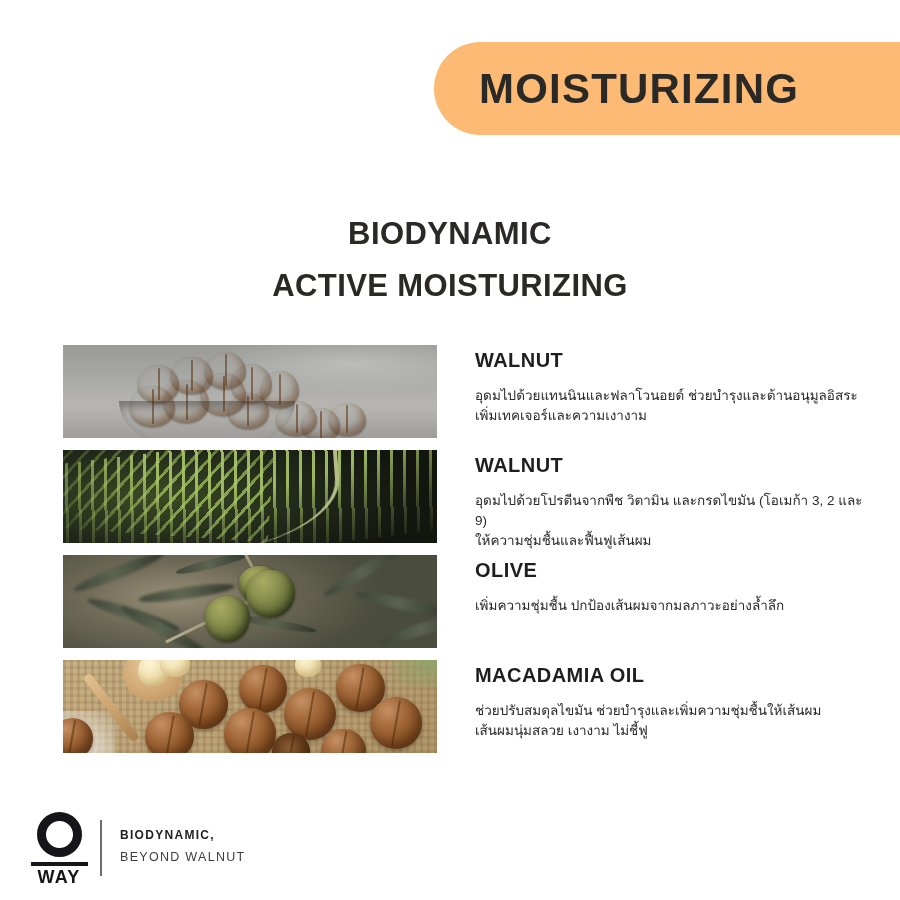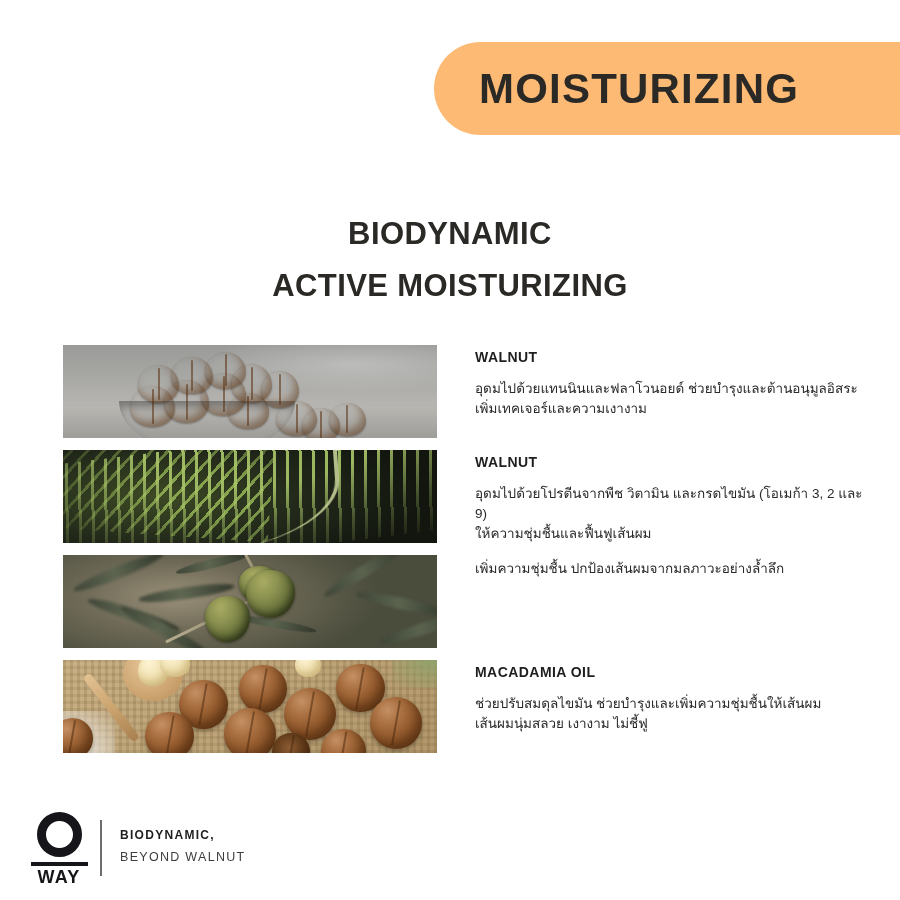--- a/index.html
+++ b/index.html
@@ -65,21 +65,21 @@
     background:#cfcfcf;
   }
   .thumb .scene{ position:absolute; inset:0; }
 
   .copy{
     position:absolute;
     left:475px; top:4px;
     width:400px;
   }
   .ing-name{
-    font-size:14px;
+    font-size:20px;
     font-weight:bold;
     letter-spacing:0.45px;
     color:#1e1e1e;
     margin-bottom:14px;
   }
   .ing-desc{
     font-size:13.5px;
     line-height:20px;
     color:#2a2a2a;
     white-space:pre-line;
@@ -358,20 +358,21 @@
         <div class="leaf sharp" style="left:30%;top:4%;width:20%;height:10%;transform:rotate(-14deg)"></div>
         <div class="leaf sharp" style="left:46%;top:70%;width:22%;height:9%;transform:rotate(10deg)"></div>
         <div class="twig" style="left:26%;top:66%;width:30%;height:3%;transform:rotate(-26deg)"></div>
         <div class="twig" style="left:42%;top:6%;width:16%;height:3%;transform:rotate(62deg)"></div>
         <div class="olive" style="left:47%;top:12%;width:11%;height:40%"></div>
         <div class="olive" style="left:49%;top:16%;width:13%;height:52%"></div>
         <div class="olive" style="left:38%;top:44%;width:12%;height:50%"></div>
       </div>
     </div>
     <div class="copy">
+      <div class="ing-name">OLIVE</div>
       <div class="ing-desc">เพิ่มความชุ่มชื้น ปกป้องเส้นผมจากมลภาวะอย่างล้ำลึก</div>
     </div>
   </div>
 
   <div class="row">
     <div class="thumb">
       <div class="scene sc-maca">
         <div class="whitecorner"></div>
         <div class="greencorner"></div>
         <div class="spoon-handle" style="left:2%;top:46%;width:22%;height:10%;transform:rotate(52deg)"></div>

